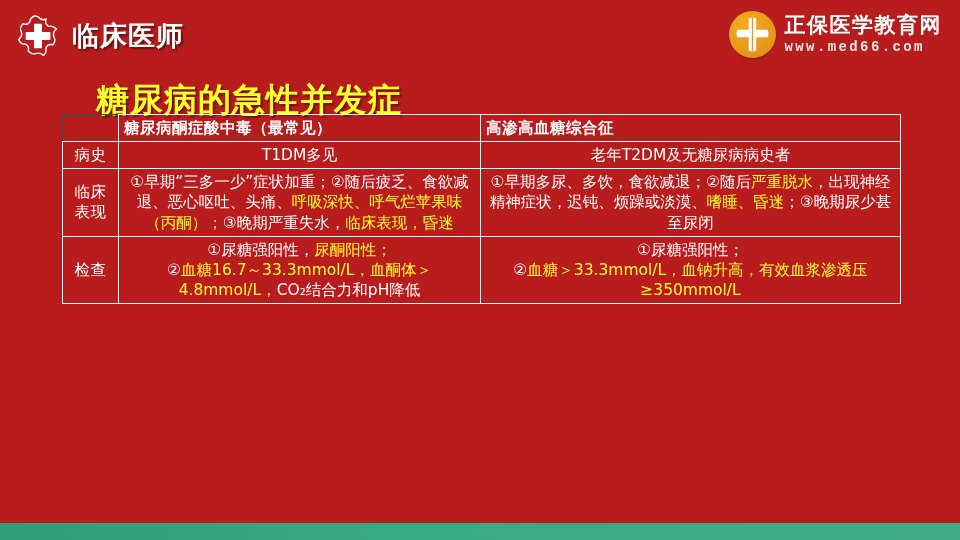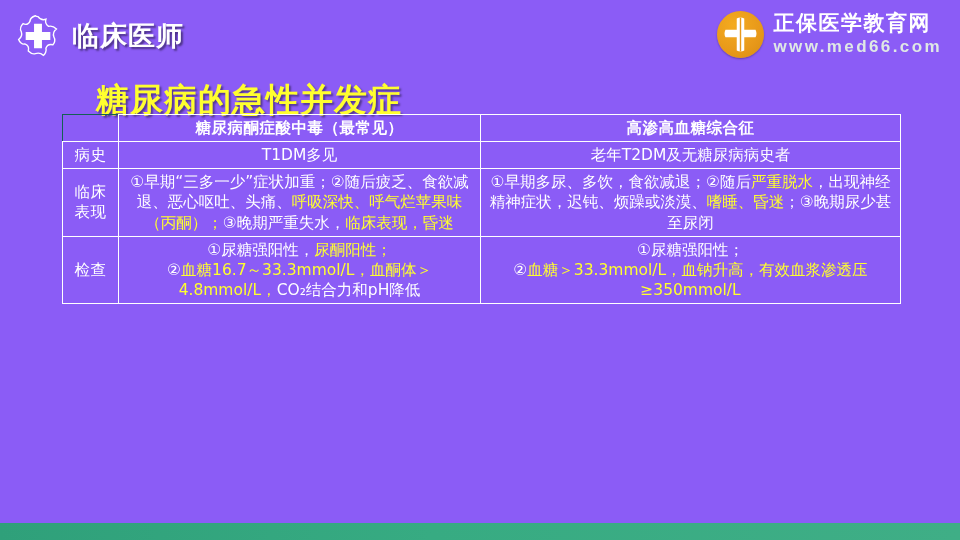--- a/index.html
+++ b/index.html
@@ -2,21 +2,21 @@
 <html><head>
 <meta charset="utf-8">
 <style>
   html,body{margin:0;padding:0;}
   body{
     width:960px;height:540px;overflow:hidden;
     background:#135c51;
     font-family:"DejaVu Sans","Liberation Sans",sans-serif;
     -webkit-font-smoothing:antialiased;
   }
-  .slide{position:relative;width:960px;height:540px;background:#8b5cf6;overflow:hidden;}
+  .slide{position:relative;width:960px;height:540px;background:#b91c1c;overflow:hidden;}
 
   
   .header{position:absolute;left:0;top:0;width:960px;height:72px;}
   .brand{position:absolute;left:16px;top:14px;display:flex;align-items:center;gap:12px;}
   .brand-mark{width:44px;height:44px;position:relative;}
   .brand-title{
     color:#ffffff;font-size:27px;font-weight:bold;letter-spacing:1px;
     text-shadow:2px 2px 2px rgba(0,0,0,.45);
     font-family:"DejaVu Sans","Liberation Sans",sans-serif;
   }
@@ -27,22 +27,22 @@
     background:radial-gradient(circle at 36% 30%,#f4ab1f 0%,#e8991a 58%,#d98c12 100%);
     position:relative;flex:none;
     box-shadow:0 1px 2px rgba(0,0,0,.3);
   }
   .med66-text{display:flex;flex-direction:column;justify-content:flex-end;}
   .med66-cn{
     color:#ffffff;font-size:21px;font-weight:bold;letter-spacing:1.5px;line-height:1.05;
     font-family:"DejaVu Sans","Liberation Sans",sans-serif;
   }
   .med66-url{
-    color:#dfe8e5;font-size:17px;letter-spacing:2.4px;font-weight:bold;
-    margin-top:3px;font-family:Liberation Sans, sans-serif;
+    color:#dfe8e5;font-size:14px;letter-spacing:2.4px;font-weight:bold;
+    margin-top:3px;font-family:Liberation Mono, monospace;
   }
 
   
   .slide-title{
     position:absolute;left:96px;top:78px;
     color:#ffff2e;font-size:33px;font-weight:bold;letter-spacing:1px;
     text-shadow:2px 2px 2px rgba(0,0,0,.4);
     font-family:"DejaVu Sans","Liberation Sans",sans-serif;
   }
 
@@ -59,21 +59,21 @@
     font-size:15.5px;
     line-height:1.30;
     font-family:"DejaVu Sans","Liberation Sans",sans-serif;
   }
   .col-lbl{width:56px;}
   .col-a{width:362px;}
   .col-b{width:420px;}
 
   .lbl{text-align:center;font-size:16.5px;letter-spacing:.5px;padding:2px 1px;}
   .hdr{
-    text-align:center;color:#ffff2e;font-size:16.5px;font-weight:bold;
+    color:#ffff2e;font-size:16.5px;font-weight:bold;
     letter-spacing:.5px;
   }
   .hdr-blank{border-left:1.6px solid #146054 !important;border-top:1.6px solid #146054 !important;}
   .hl{color:#ffff2e;}
   .cell{white-space:pre-wrap;text-align:center;}
 
   
   .footer-bar{
     position:absolute;left:0;bottom:0;width:960px;height:17px;
     background:linear-gradient(90deg,#2fa07a 0%,#37ab82 45%,#3fae86 100%);

